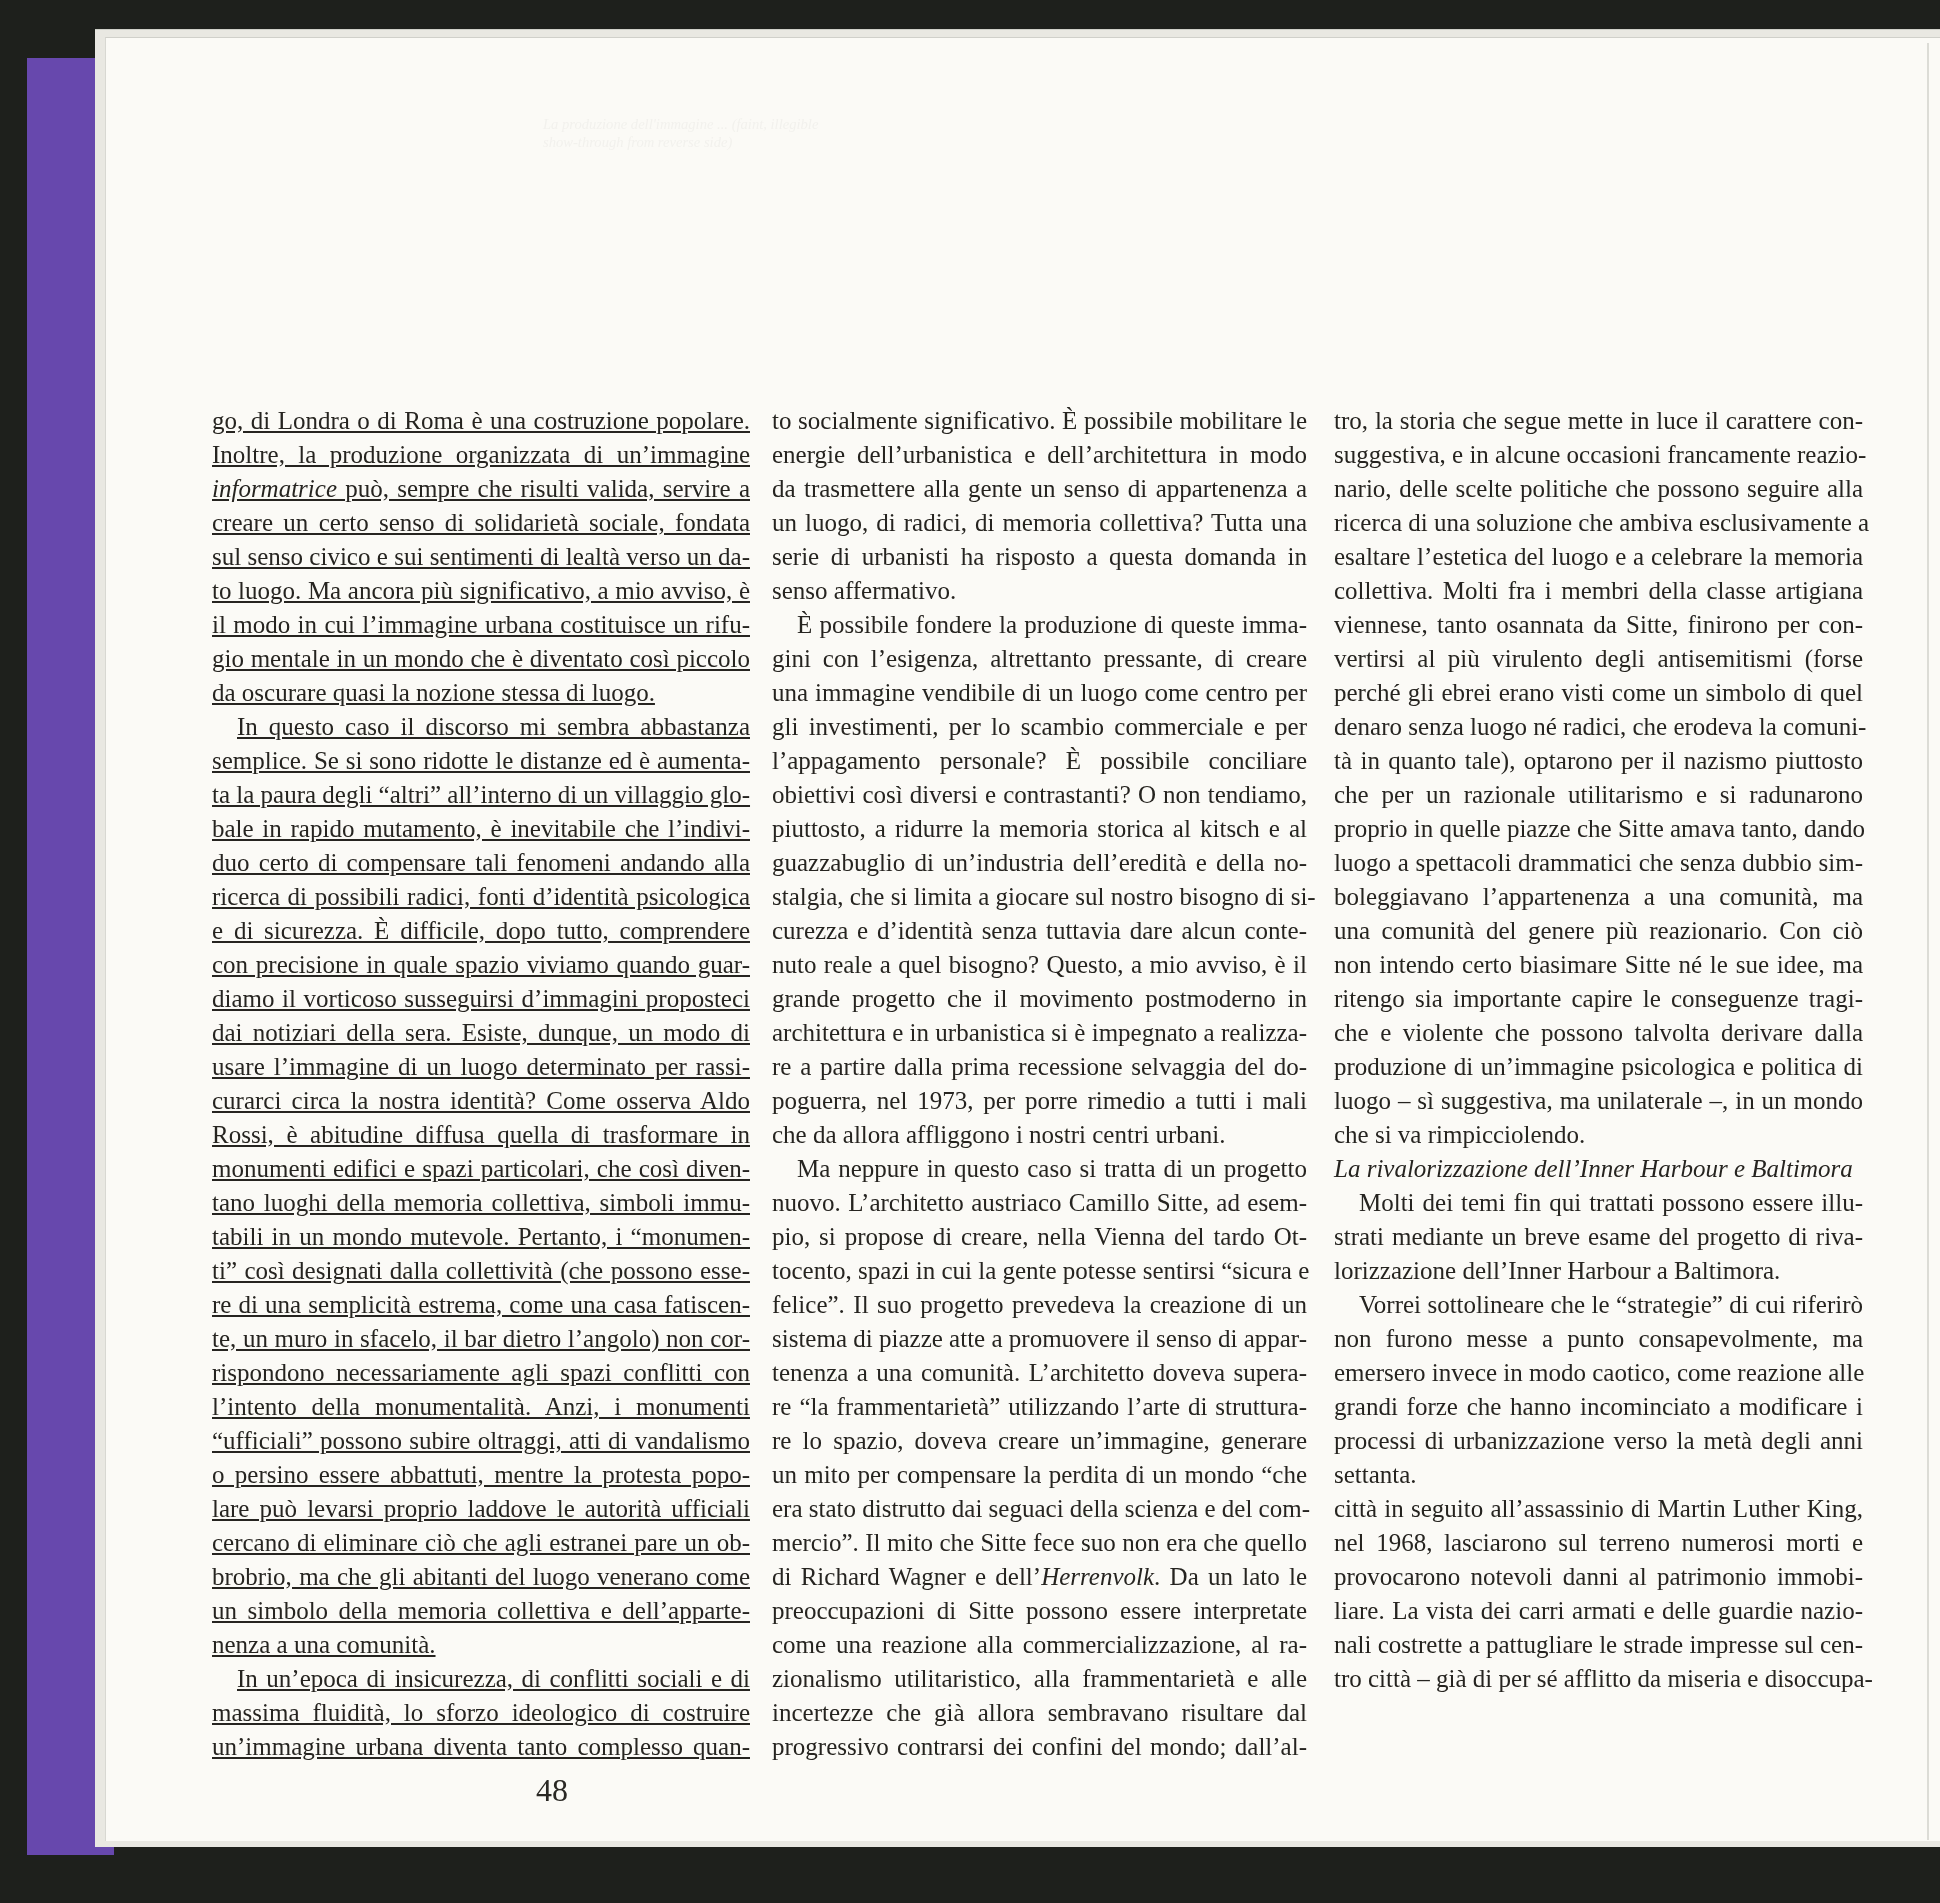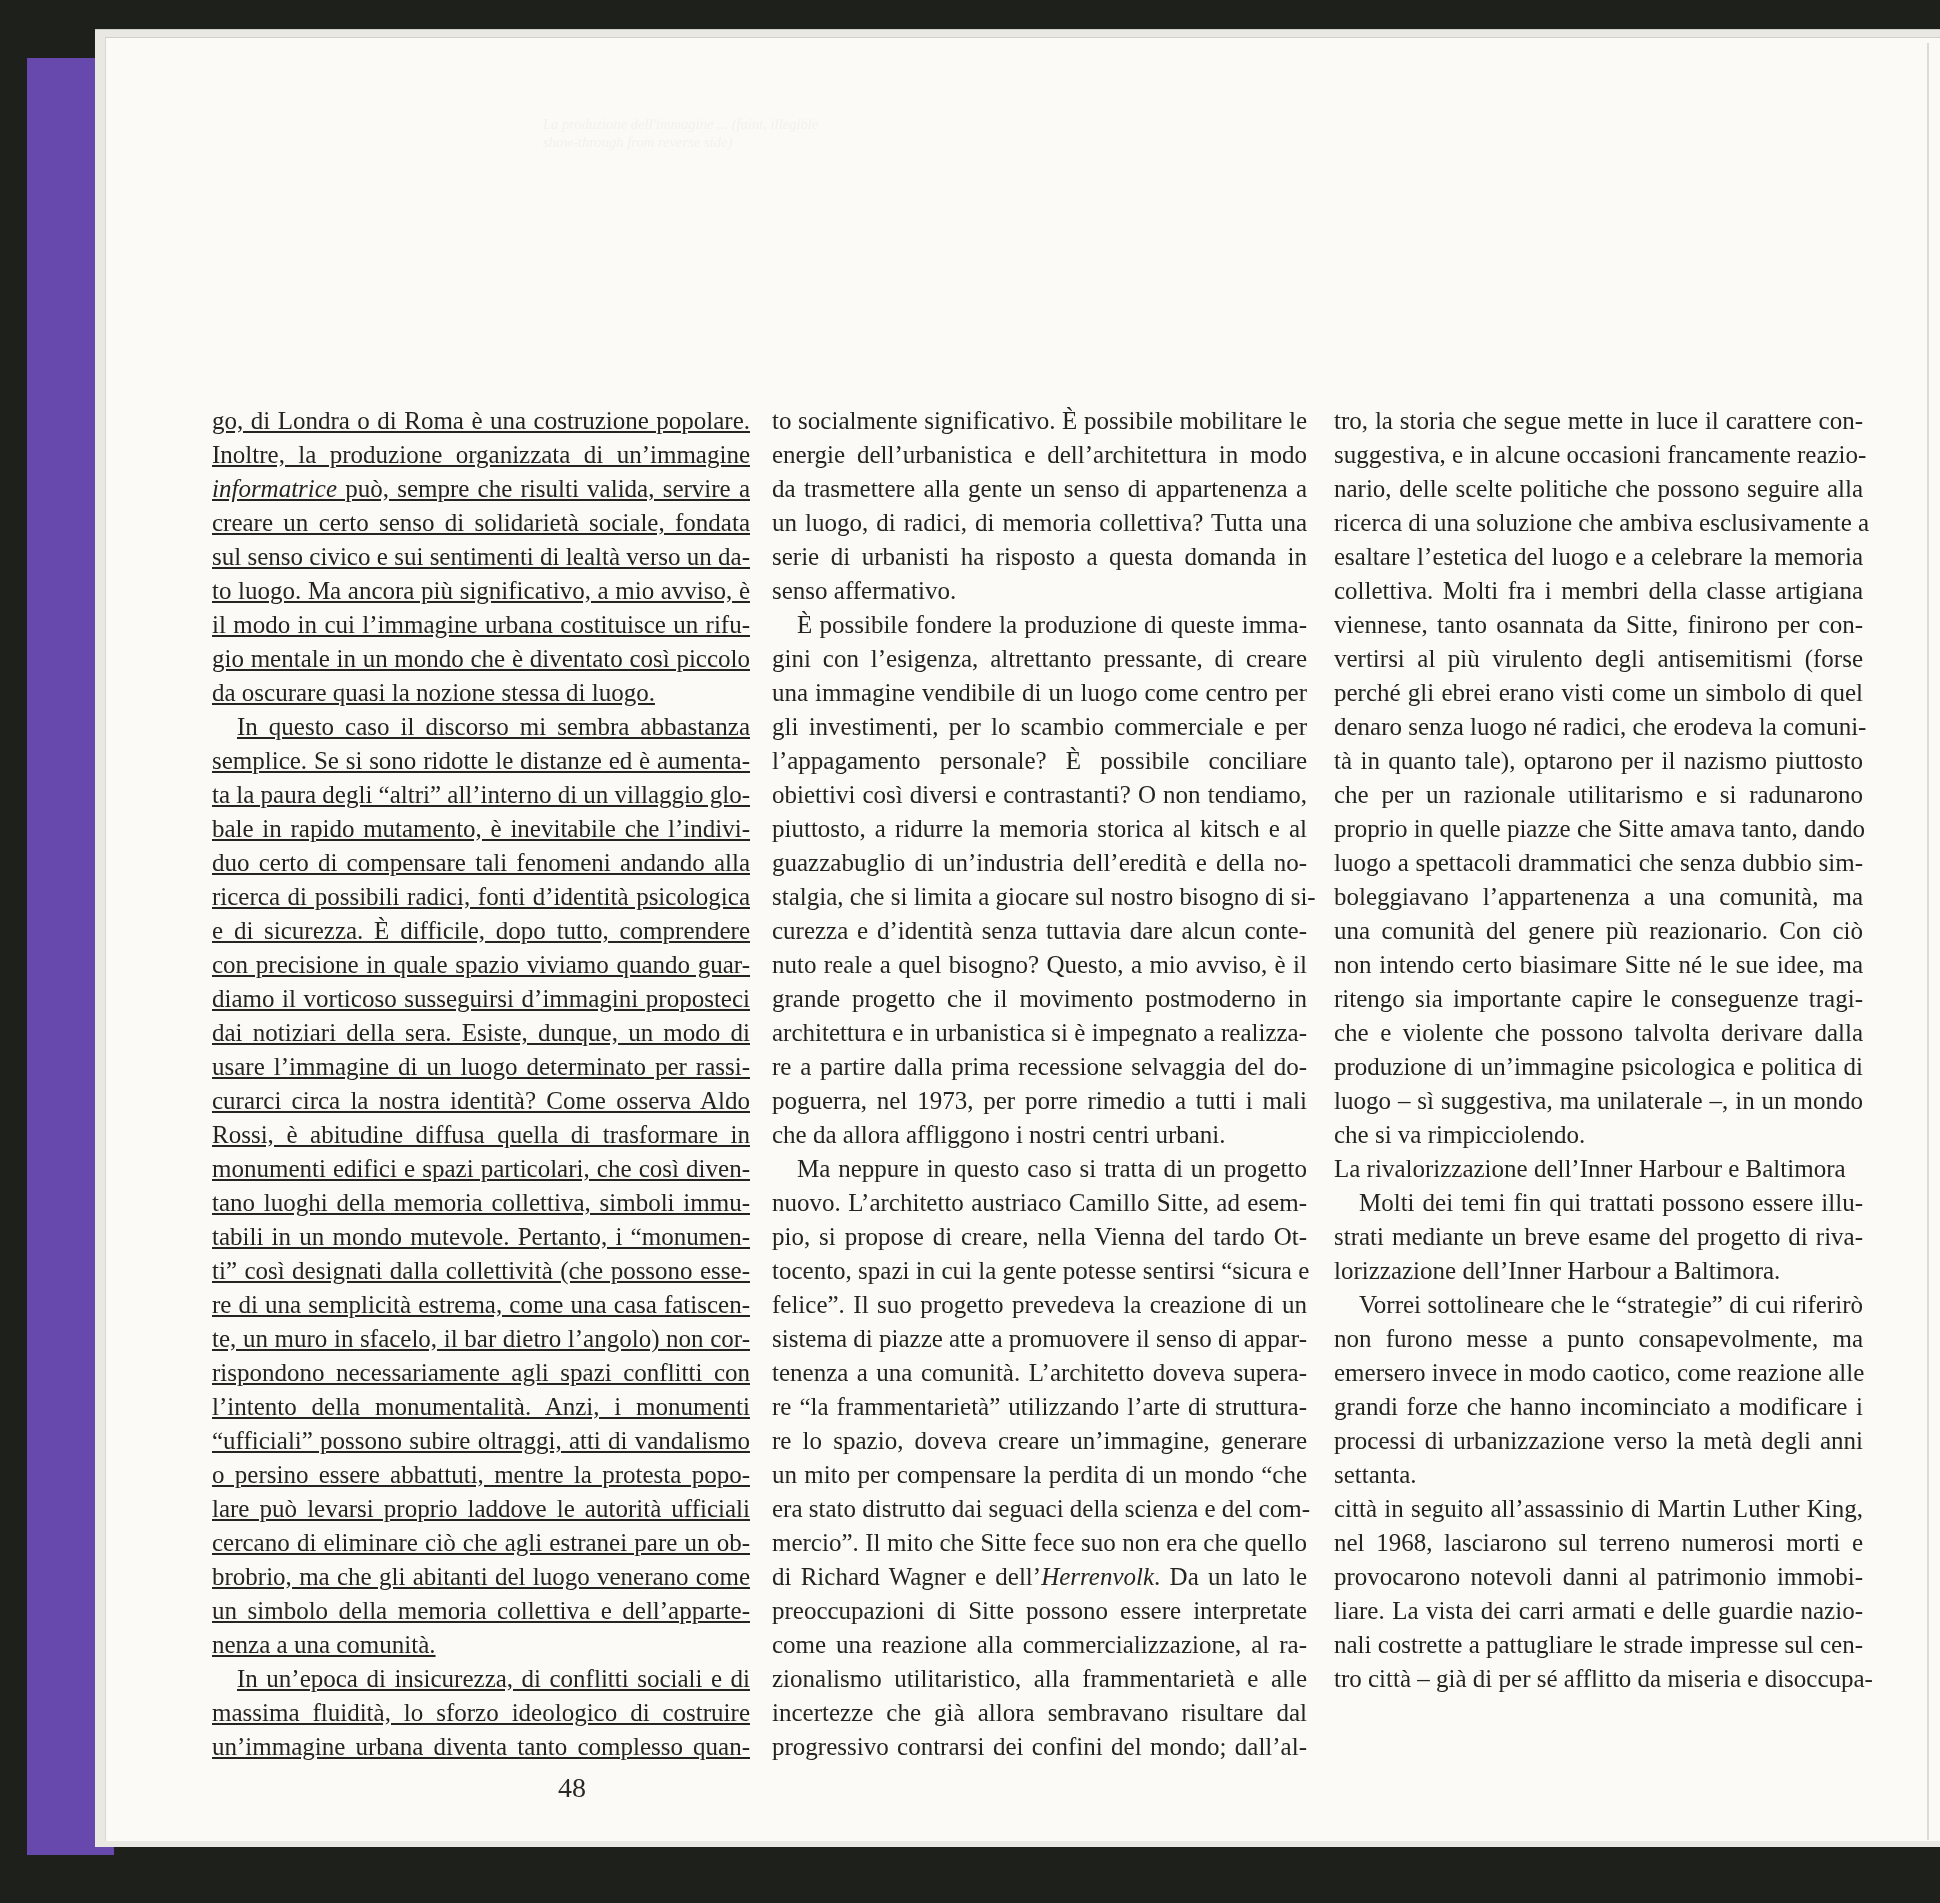--- a/index.html
+++ b/index.html
@@ -35,27 +35,27 @@
   .col {
     position:absolute; top:404px;
     font-size:25px; line-height:34px; color:#262420;
   }
   .col .line {
     display:block; white-space:nowrap; text-align:justify; text-align-last:justify;
     height:34px; overflow:visible;
   }
   .col .line.last { text-align-last:left; }
   .col .line.indent { padding-left:25px; }
-  .col .line.heading { text-align-last:left; }
+  .col .line.heading { font-style:italic; text-align-last:left; }
   .col-left  { left:212px;  width:538px;text-decoration:underline; }
   .col-mid   { left:772px;  width:535px; }
   .col-right { left:1334px; width:529px; }
   .pagenum {
-    position:absolute; left:547px; top:1772px; width:39px; text-align:right;
-    font-size:28px; color:#2a2824;
+    position:absolute; left:536px; top:1772px; width:39px; text-align:left;
+    font-size:32px; color:#2a2824;
   }
   em { font-style:italic; }
 </style>
 </head>
 <body>
 
 <div class="cover-strip"></div>
 <div class="page-stack"></div>
 <div class="page"></div>
 <div class="fold"></div>

